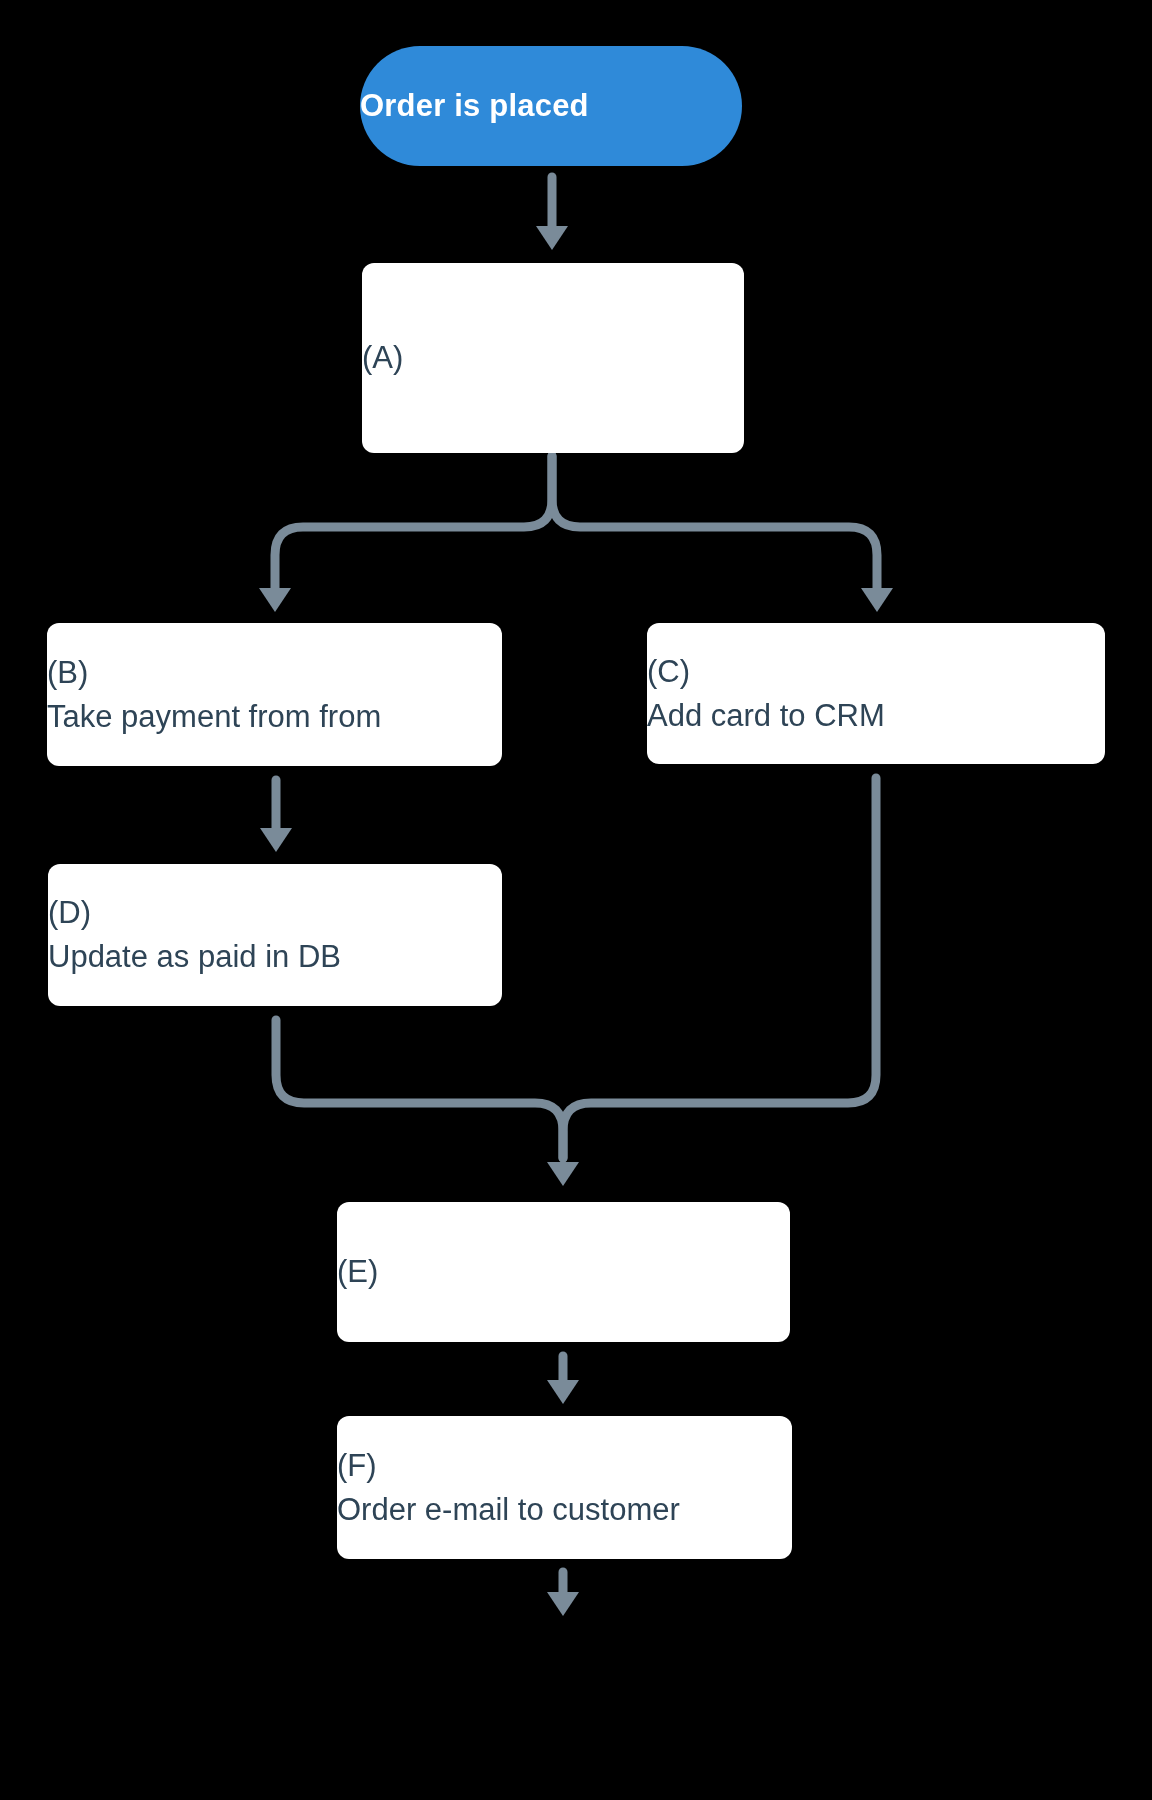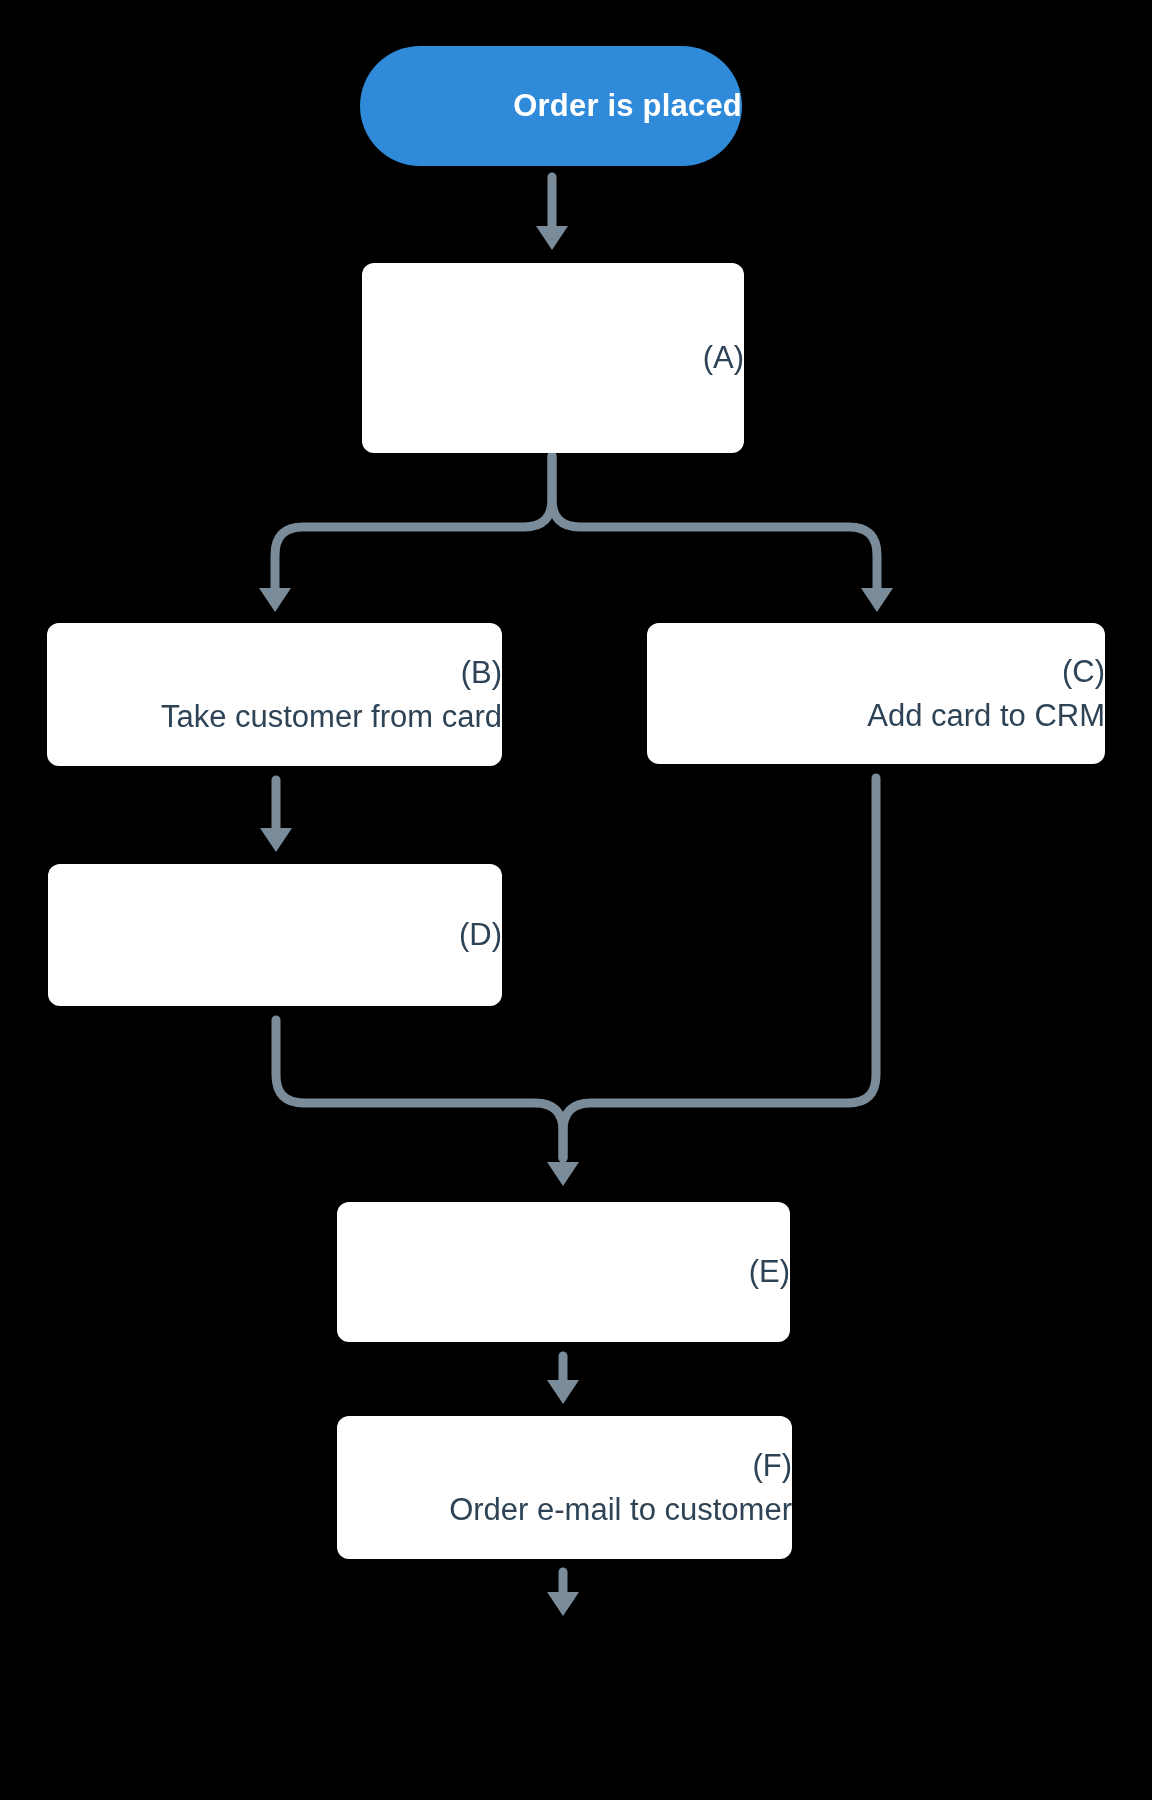--- a/index.html
+++ b/index.html
@@ -9,21 +9,21 @@
     background: var(--color-background, #000);
     font-family: "Liberation Sans", "DejaVu Sans", sans-serif;
     overflow: hidden;
   }
   .stage { position: absolute; inset: 0; width: 1152px; height: 1800px; }
   svg.connectors { position: absolute; inset: 0; pointer-events: none; }
 
   .node {
     position: absolute;
     display: flex; flex-direction: column;
-    align-items: flex-end; justify-content: center;
+    align-items: flex-start; justify-content: center;
     text-align: center;
     box-sizing: border-box;
   }
   .pill {
     border-radius: 60px;
     color: var(--color-pillText, #fff);
     font-size: 31px; font-weight: bold;
     letter-spacing: 0.2px;
   }
   .pill.start { background: var(--color-startFill, #2f8ad9); }
@@ -73,30 +73,31 @@
   <div class="node pill start" style="left:360px; top:46px; width:382px; height:120px;">
     <span>Order is placed</span>
   </div>
 
   <div class="node box" style="left:362px; top:263px; width:382px; height:190px;">
     <div class="tag">(A)</div>
   </div>
 
   <div class="node box" style="left:47px; top:623px; width:455px; height:143px;">
     <div class="tag">(B)</div>
-    <div class="lines">Take customer from card</div>
+    <div class="lines">Take payment from from</div>
   </div>
 
   <div class="node box" style="left:647px; top:623px; width:458px; height:141px;">
     <div class="tag">(C)</div>
     <div class="lines">Add card to CRM</div>
   </div>
 
   <div class="node box" style="left:48px; top:864px; width:454px; height:142px;">
     <div class="tag">(D)</div>
+    <div class="lines">Update as paid in DB</div>
   </div>
 
   <div class="node box" style="left:337px; top:1202px; width:453px; height:140px;">
     <div class="tag">(E)</div>
   </div>
 
   <div class="node box" style="left:337px; top:1416px; width:455px; height:143px;">
     <div class="tag">(F)</div>
     <div class="lines">Order e-mail to customer</div>
   </div>

